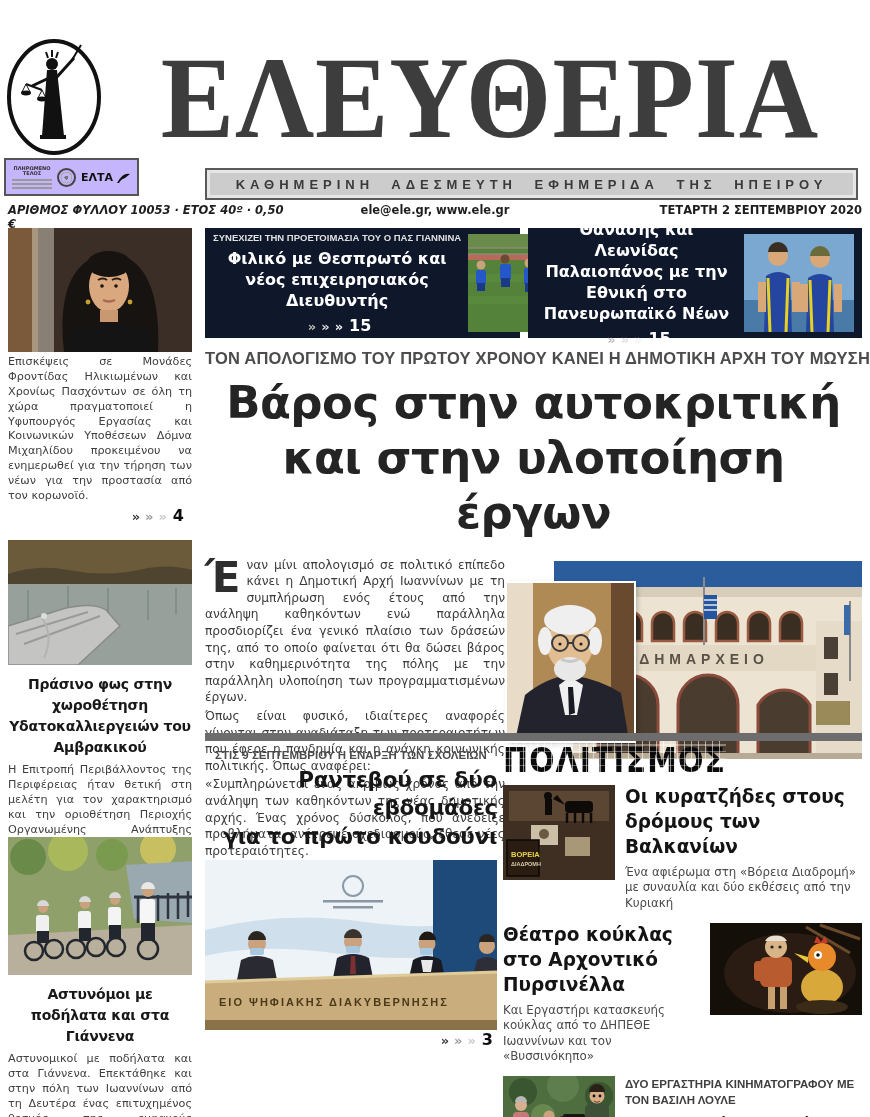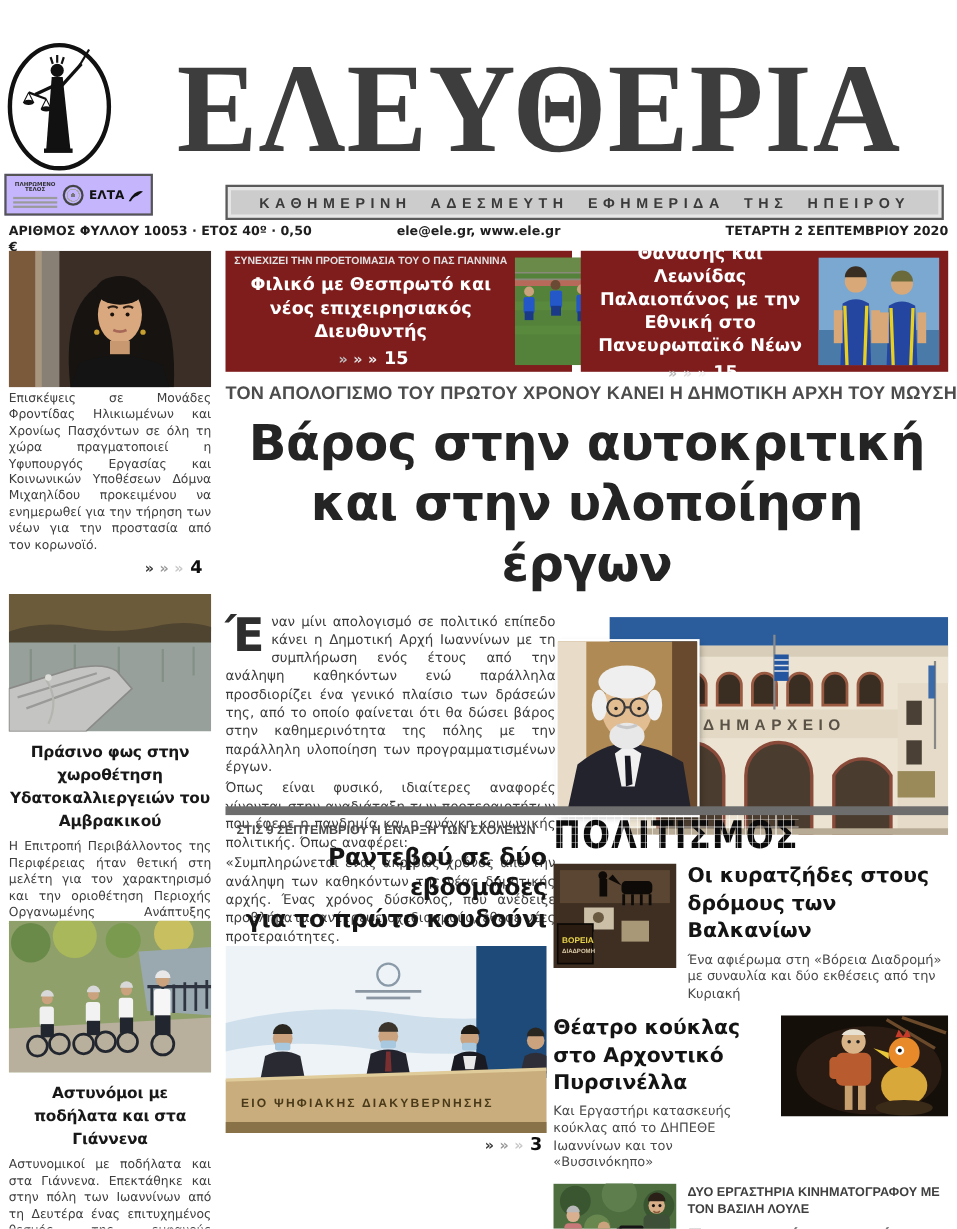--- a/index.html
+++ b/index.html
@@ -22,21 +22,21 @@
   .stamp-circle{width:19px;height:19px;border:2px solid #444;border-radius:50%;flex:none;
                 background:radial-gradient(circle at 50% 50%, #777 0 2px, transparent 2px),
                            radial-gradient(circle at 50% 50%, transparent 0 5px, #aaa 5px 6px, transparent 6px);}
   .stamp-elta{font-weight:800;font-size:11px;color:#111;display:flex;align-items:center;gap:2px;}
   .m-subbar{left:205px;top:168px;width:653px;height:32px;background:#cccccc;border:2px solid #5a5a5a;
             box-shadow:inset 0 0 0 3px #e6e6e6;display:flex;align-items:center;justify-content:center;
             font-family:"Liberation Sans",sans-serif;font-weight:700;font-size:13px;letter-spacing:5px;
             word-spacing:9px;color:#3a3a3a;white-space:nowrap;}
   .m-info{left:8px;top:203px;width:854px;display:flex;align-items:baseline;
           font-weight:700;font-size:11.5px;color:#1e1e1e;}
-  .m-info .mi-l{flex:1;text-align:left;}
+  .m-info .mi-l{flex:1;text-align:left;font-style:italic;}
   .m-info .mi-c{flex:1;text-align:center;}
   .m-info .mi-r{flex:1;text-align:right;}
 
   
   .pref{display:block;text-align:right;font-size:13px;line-height:1;margin-top:4px;}
   .pref .ch{font-weight:700;margin-left:5px;}
   .pref .c1{color:#3a3a3a;} .pref .c2{color:#9a9a9a;} .pref .c3{color:#c9c9c9;}
   .pref .pnum{font-weight:800;font-size:16px;color:#0d0d0d;margin-left:6px;font-style:normal;}
   .pref.light .c1{color:#bdbdbd;} .pref.light .c2{color:#dedede;} .pref.light .c3{color:#f2f2f2;}
   .pref.light .pnum{color:#ffffff;}
@@ -46,21 +46,21 @@
   .ls1{top:228px;} .ls2{top:540px;} .ls3{top:837px;}
   .lphoto{width:184px;}
   .ls1 .lphoto{height:124px;} .ls2 .lphoto{height:125px;} .ls3 .lphoto{height:138px;}
   .lstory h3{margin:9px 1px 5px;font-size:14px;line-height:1.5;text-align:center;color:#181818;
              font-weight:800;letter-spacing:-0.2px;}
   .lstory p{margin:3px 0 2px;font-size:11.2px;line-height:1.33;text-align:justify;color:#3e3e3e;}
   .lstory .pref{padding-right:8px;}
 
   
   .sports{position:absolute;left:205px;top:228px;width:657px;display:flex;gap:8px;}
-  .sbox{background:#7f1d1d;height:110px;display:flex;align-items:center;padding:6px 8px;gap:7px;}
+  .sbox{background:#0f172a;height:110px;display:flex;align-items:center;padding:6px 8px;gap:7px;}
   .sbox1{width:315px;} .sbox2{width:388px;}
   .sbox .stxt{flex:1;display:flex;flex-direction:column;align-items:center;justify-content:center;text-align:center;}
   .skicker{font-family:"Liberation Sans",sans-serif;font-size:9.5px;color:#e0e0e0;font-weight:700;margin-bottom:5px;white-space:nowrap;}
   .shead{font-size:16px;color:#ffffff;font-weight:800;line-height:1.32;}
   .sbox .pref{margin-top:7px;text-align:center;}
   .sphoto1{width:92px;height:98px;flex:none;}
   .sphoto2{width:110px;height:98px;flex:none;}
 
   
   .lead{position:absolute;left:205px;top:349px;width:657px;text-align:center;}

